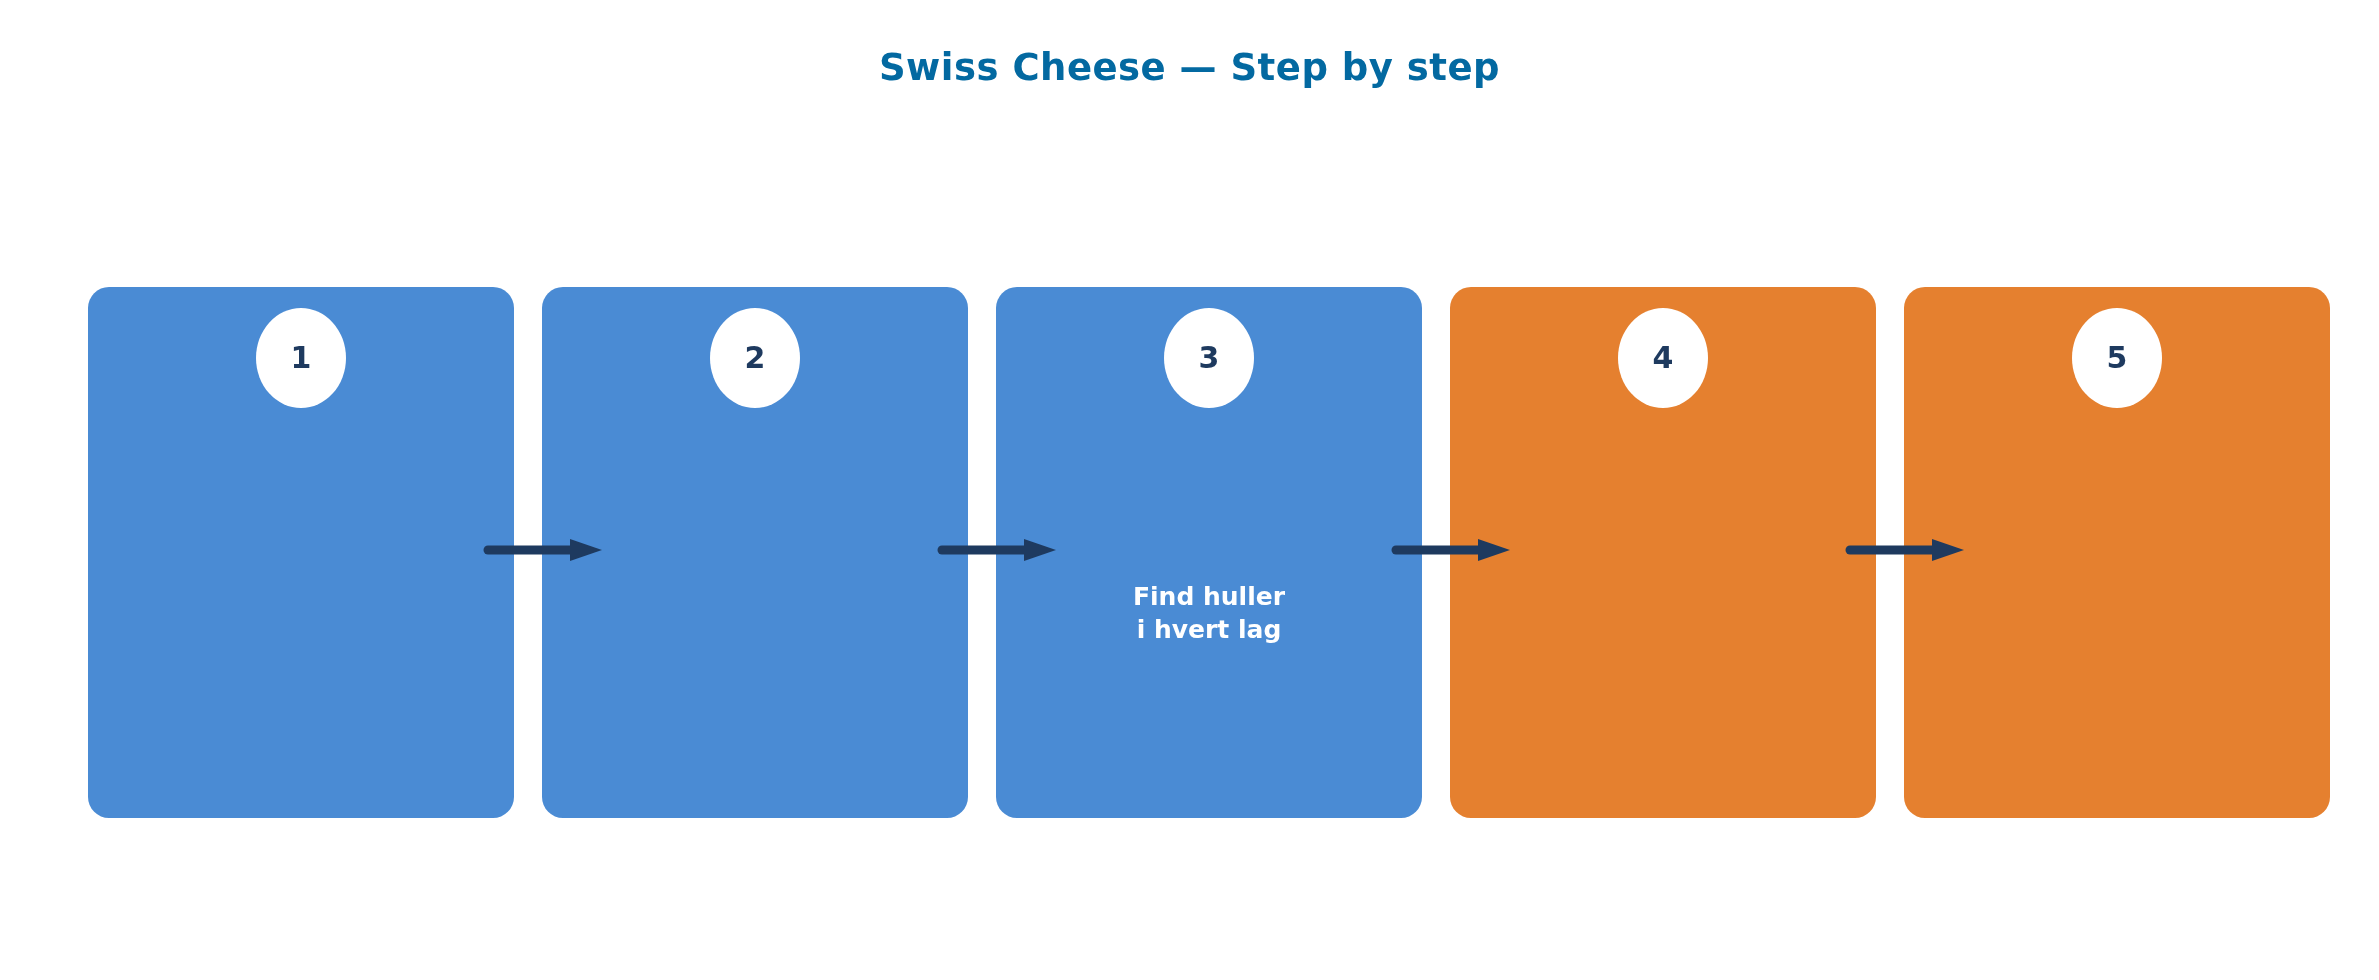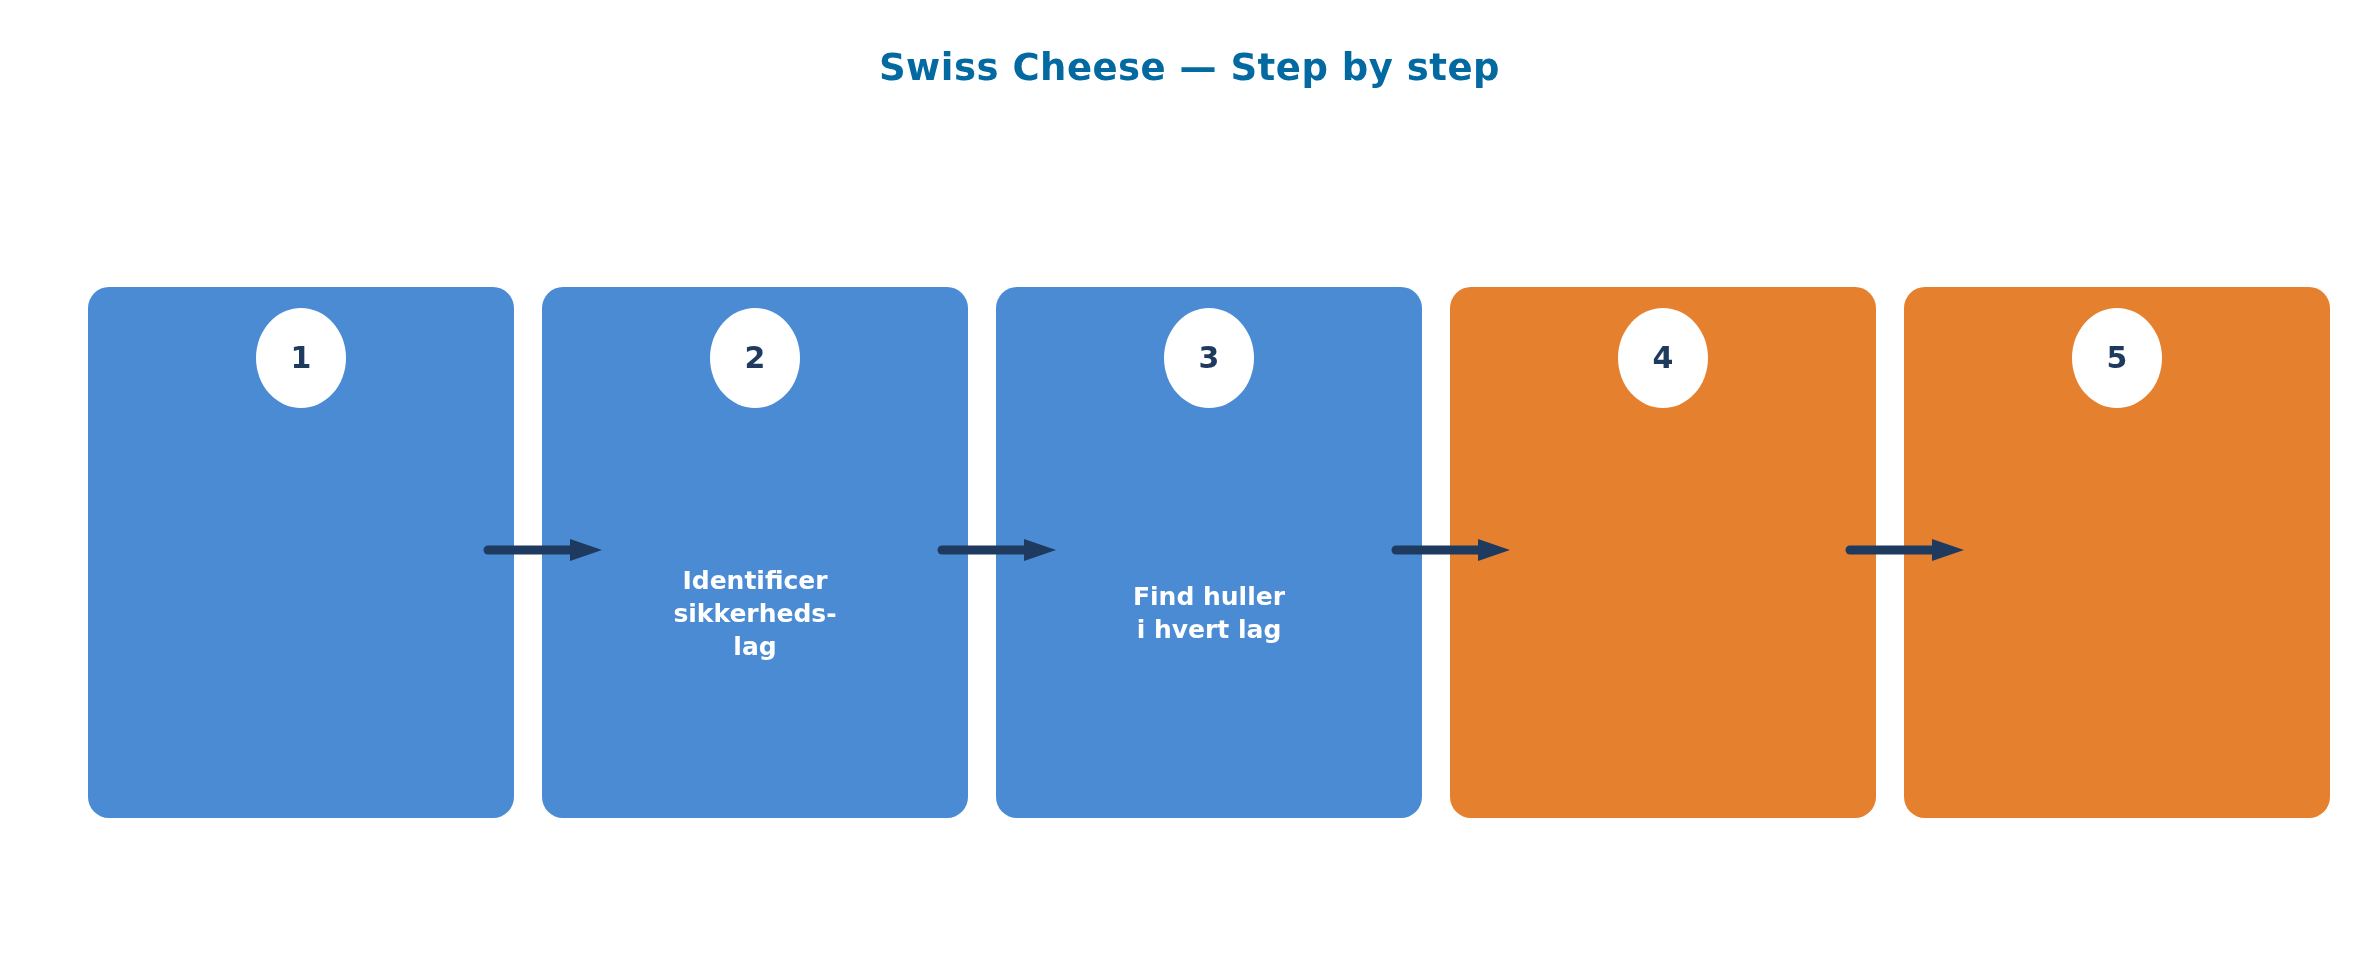--- a/index.html
+++ b/index.html
@@ -121,23 +121,20 @@
     <div class="step-card c0 blue">
       <div class="step-badge">
         <span class="step-badge-num">1</span>
       </div>
     </div>
 
     <div class="step-card c1 blue">
       <div class="step-badge">
         <span class="step-badge-num">2</span>
       </div>
-      <div class="step-label">Identificer
-sikkerheds-
-lag</div>
     </div>
 
     <div class="step-card c2 blue">
       <div class="step-badge">
         <span class="step-badge-num">3</span>
       </div>
       <div class="step-label">Find huller
 i hvert lag</div>
     </div>
 

